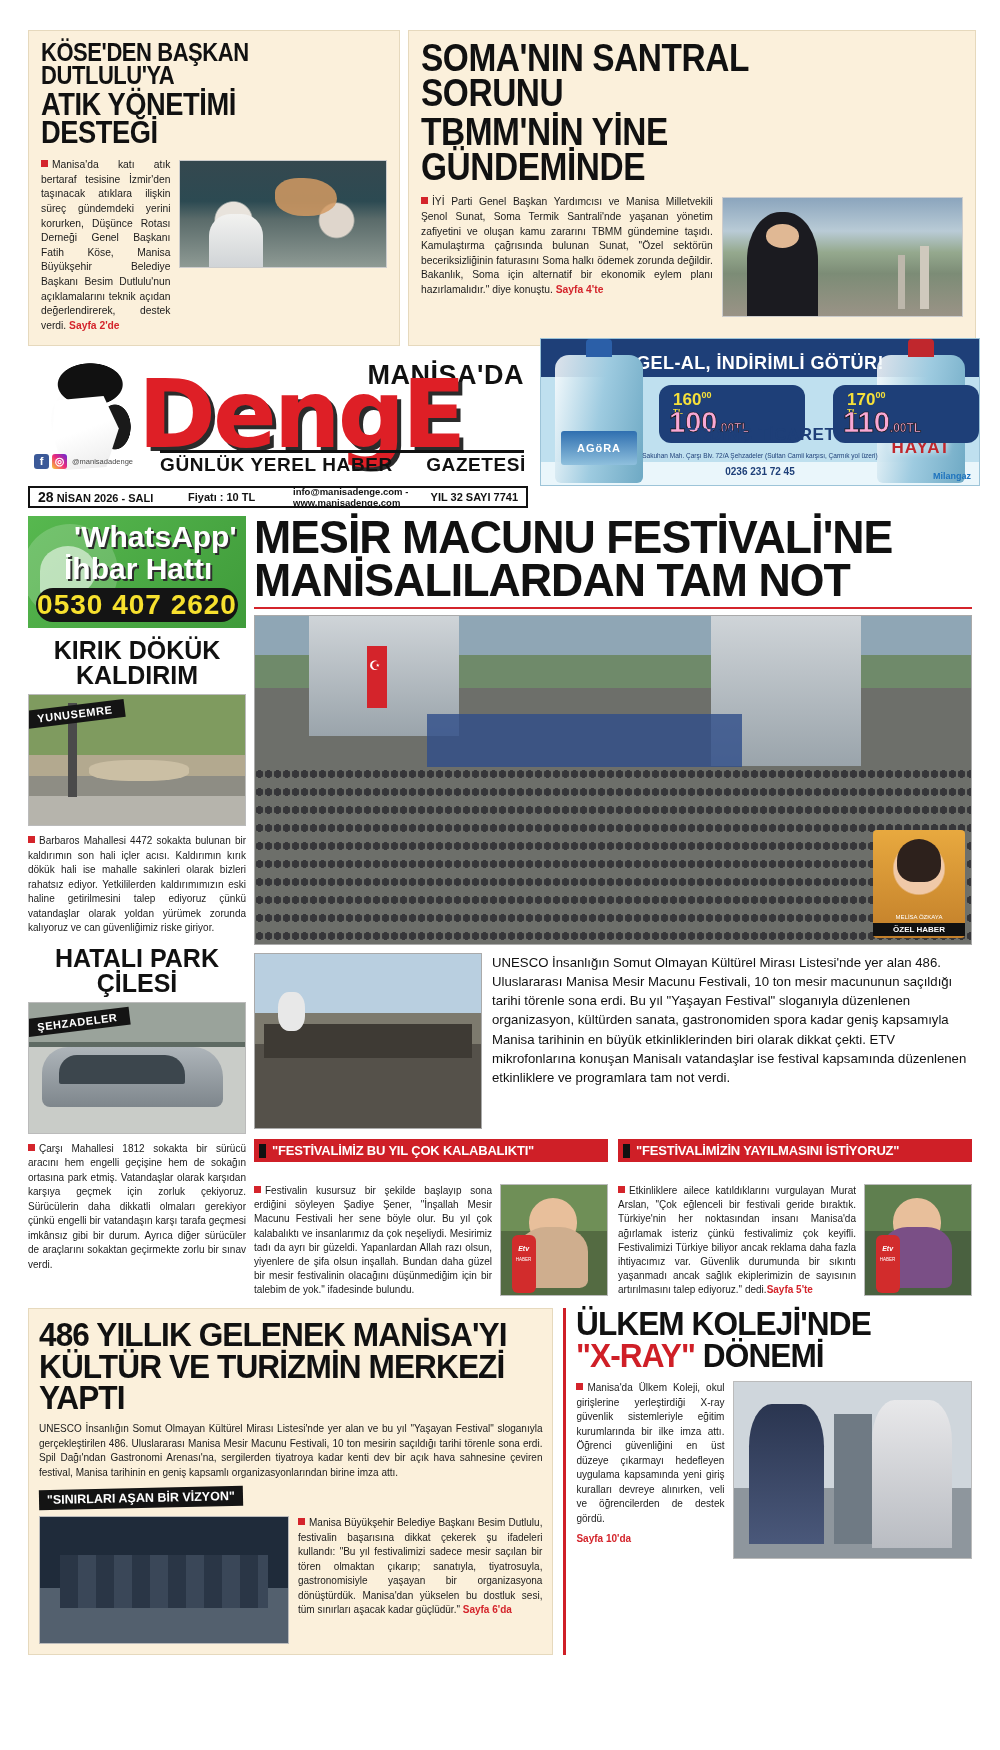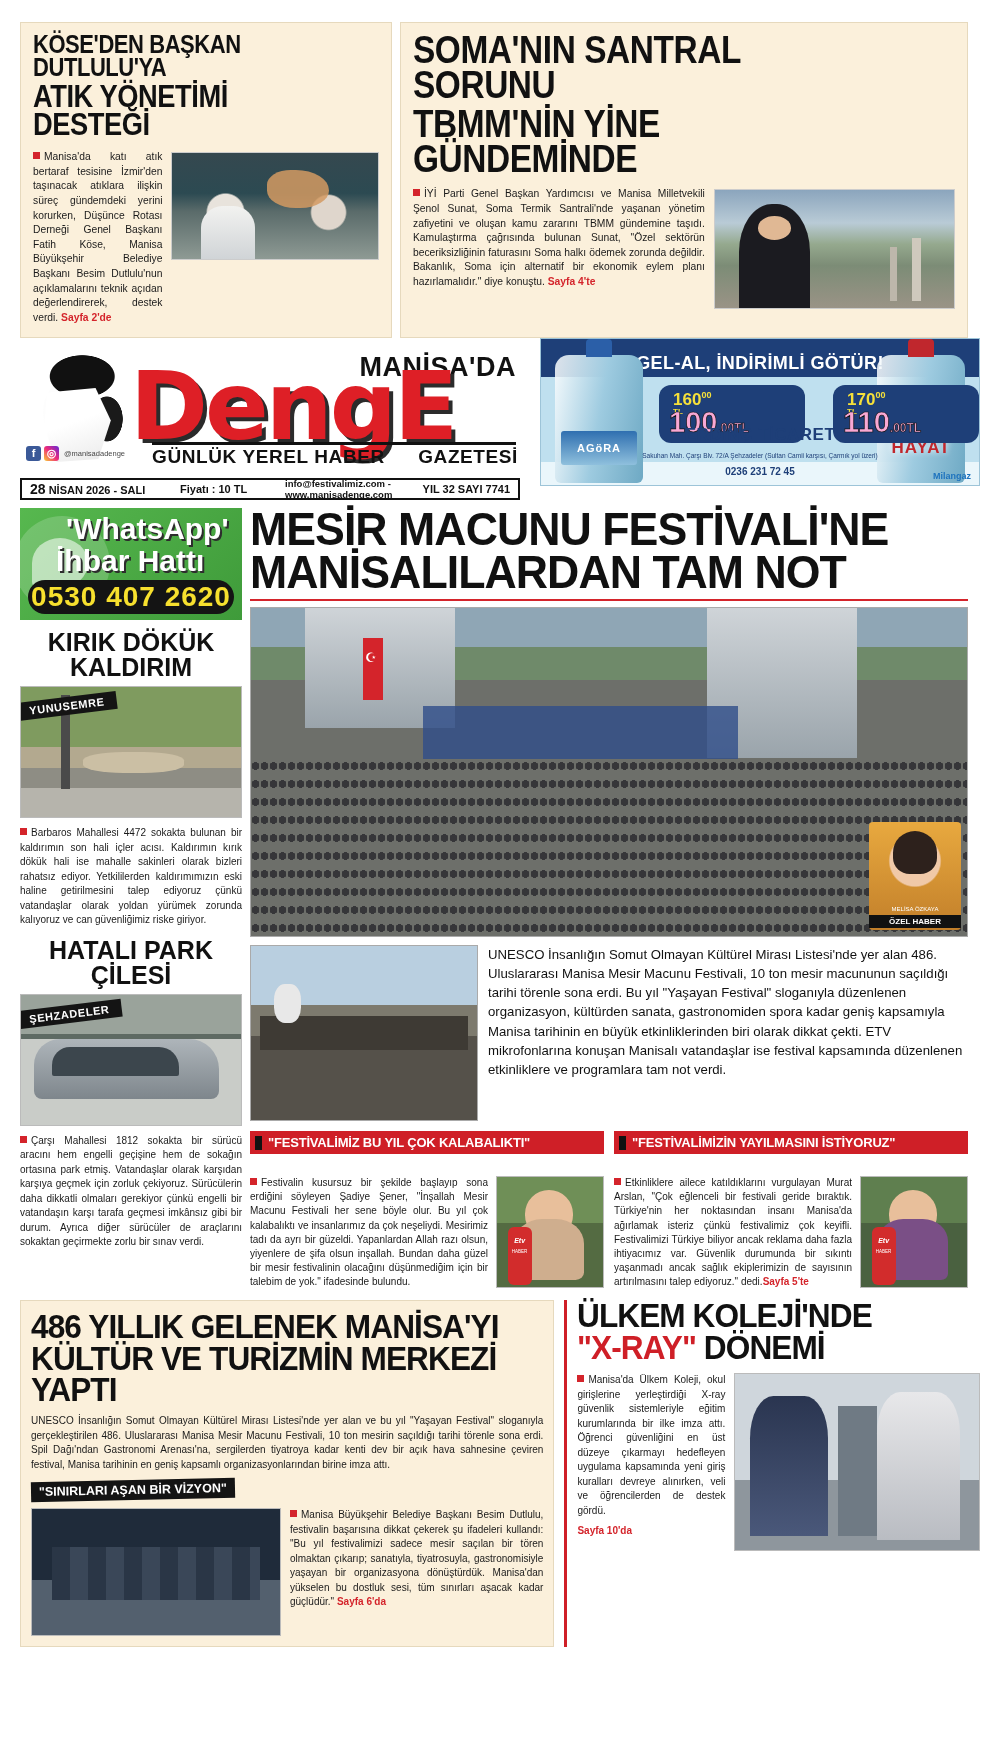--- a/index.html
+++ b/index.html
@@ -3,21 +3,21 @@
 <meta charset="utf-8">
 <style>
   * { box-sizing: border-box; margin: 0; padding: 0; }
   body {
     width: 1000px; height: 1750px;
     background: #ffffff;
     font-family: "Liberation Sans", sans-serif;
     position: relative;
     overflow: hidden;
   }
-  .page { position: relative; width: 1000px; height: 1233px; padding: 0; }
+  .page { position: relative; width: 1000px; height: 1233px; padding: 8px; }
 
   
   .top-row { display: flex; gap: 8px; padding: 22px 20px 0 20px; }
   .teaser { background: #fbf0db; border: 1px solid #e6d9bd; padding: 10px 12px 12px 12px; }
   .teaser-left { width: 372px; }
   .teaser-right { width: 568px; }
 
   .hl-black {
     font-weight: 900; color: #111; line-height: 0.93;
     letter-spacing: -0.5px; font-stretch: condensed;
@@ -268,21 +268,21 @@
       <div class="m-gaz">GAZETESİ</div>
     </div>
   </div>
 
   <div class="infobar">
     <div class="ib-date">
       <b>28</b>
       <span>NİSAN 2026 - SALI</span>
     </div>
     <div class="ib-price">Fiyatı : 10 TL</div>
-    <div class="ib-mail">info@festivalimiz.com  -  www.manisadenge.com</div>
+    <div class="ib-mail">info@manisadenge.com  -  www.manisadenge.com</div>
     <div class="ib-year">YIL 32   SAYI 7741</div>
   </div>
 
   <div class="water-ad">
     <div class="wa-title">GEL-AL, İNDİRİMLİ GÖTÜR!</div>
 
     <div class="bottle left">
       <span class="cap"></span>
       <span class="label">AGöRA</span>
     </div>

